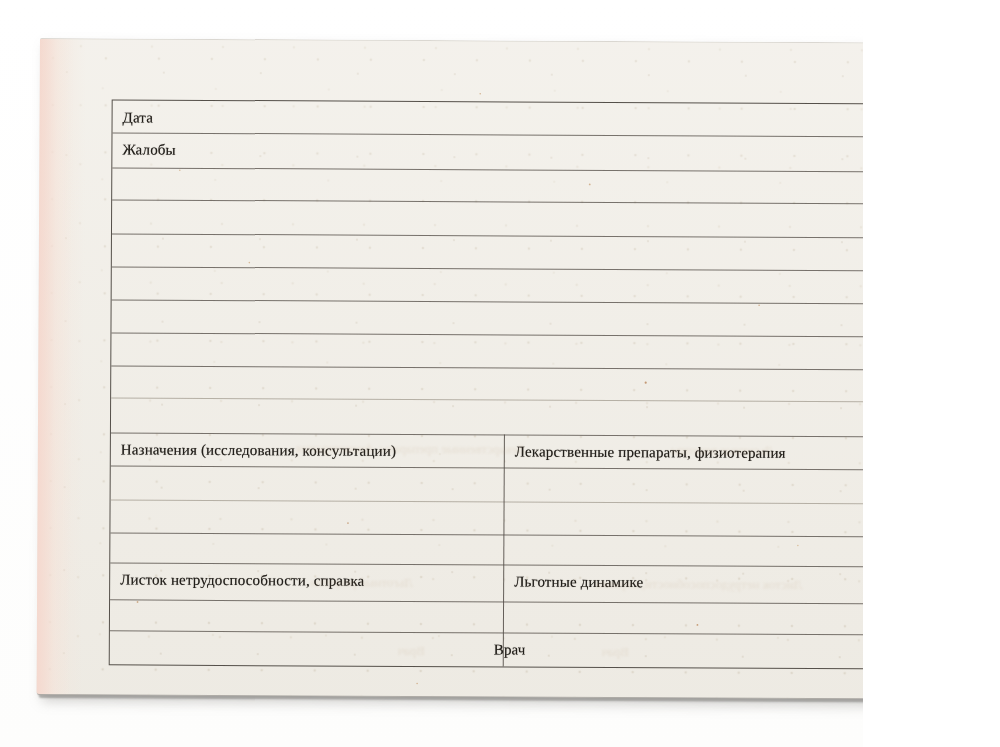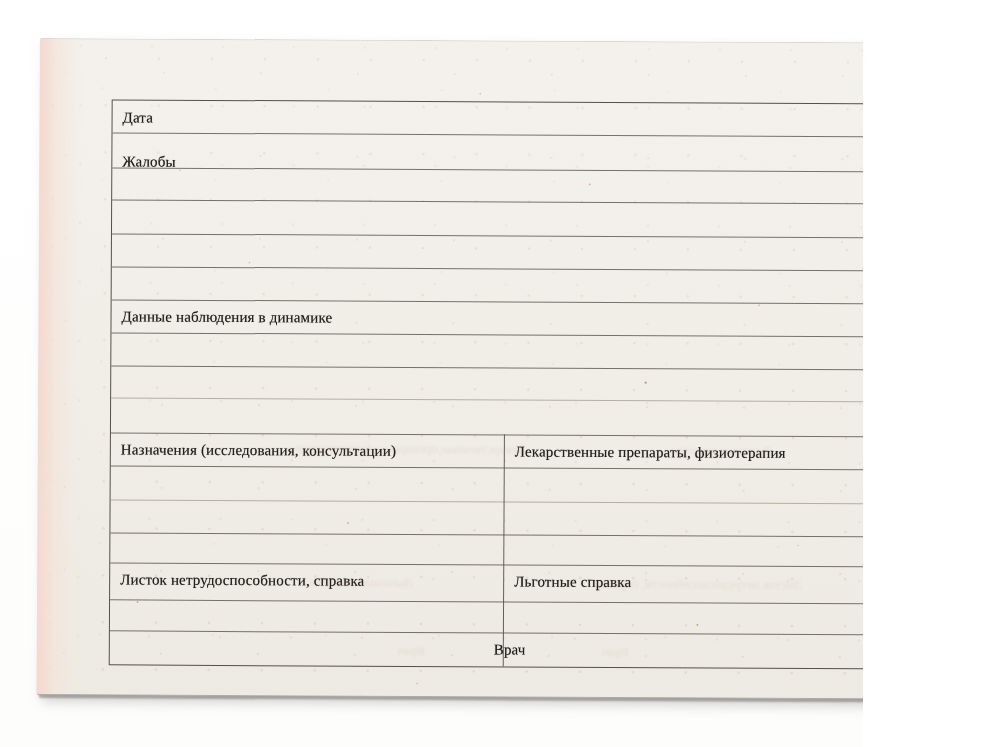--- a/index.html
+++ b/index.html
@@ -117,31 +117,30 @@
       <div class="hl faint" style="top:399px"></div>
       <div class="hl" style="top:432px"></div>
       <div class="hl" style="top:462px"></div>
       <div class="hl" style="top:499px"></div>
       <div class="hl" style="top:530px"></div>
 
       <div class="vl" style="left:393px;top:332px;height:232px"></div>
 
       <span class="lbl" style="left:10px;top:8px">Дата</span>
 
-      <span class="lbl" style="left:10px;top:52px">Жалобы</span>
+      <span class="lbl" style="left:10px;top:40px">Жалобы</span>
 
-      <span class="lbl" style="left:10px;top:207px">Данные наблюдения в динамике</span>
 
       <span class="lbl" style="left:10px;top:340px">Назначения (исследования, консультации)</span>
 
       <span class="lbl" style="left:404px;top:340px">Лекарственные препараты, физиотерапия</span>
 
       <span class="lbl" style="left:10px;top:470px">Листок нетрудоспособности, справка</span>
 
-      <span class="lbl" style="left:404px;top:470px">Льготные справка</span>
+      <span class="lbl" style="left:404px;top:470px">Льготные динамике</span>
 
       <span class="lbl" style="left:384px;top:538px">Врач</span>
 
       <span class="ghost" style="left:185px;top:339px">Лекарственные препараты, физиотерапия</span>
       <span class="ghost" style="left:560px;top:339px">Льготные рецепты</span>
       <span class="ghost" style="left:200px;top:473px">Льготные рецепты</span>
       <span class="ghost" style="left:485px;top:473px">Листок нетрудоспособности, справка</span>
       <span class="ghost" style="left:288px;top:541px">Врач</span>
       <span class="ghost" style="left:492px;top:541px">Врач</span>
 

